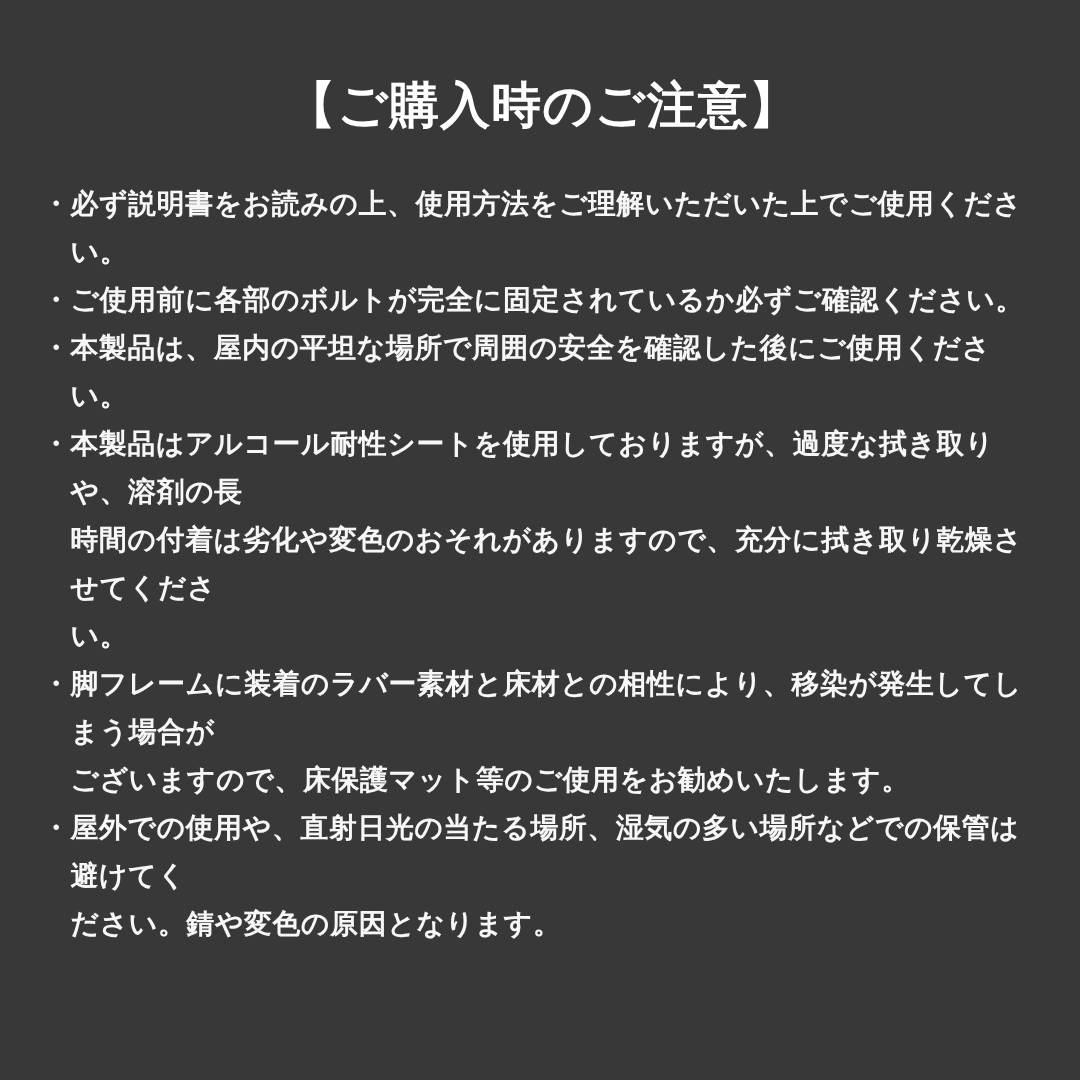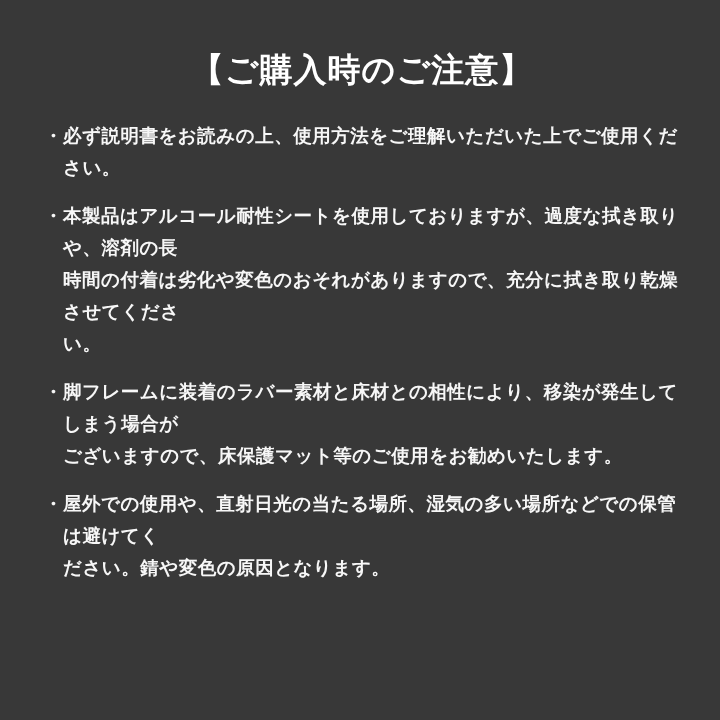--- a/index.html
+++ b/index.html
@@ -37,30 +37,32 @@
   }
   .notice-list li {
     font-size: 18.5px;
     line-height: 32px;
     font-weight: 700;
     letter-spacing: 0.5px;
     white-space: pre-line;
     padding-left: 19px;
     text-indent: -19px;
     color: #f7f7f7;
-    margin: 16px;
+    margin: 0;
   }
 </style>
 </head>
 <body>
 
 <div class="notice-panel">
   <h1 class="notice-title">【ご購入時のご注意】</h1>
   <ul class="notice-list">
     <li>・必ず説明書をお読みの上、使用方法をご理解いただいた上でご使用ください。</li>
+    <li>・ご使用前に各部のボルトが完全に固定されているか必ずご確認ください。</li>
+    <li>・本製品は、屋内の平坦な場所で周囲の安全を確認した後にご使用ください。</li>
     <li>・本製品はアルコール耐性シートを使用しておりますが、過度な拭き取りや、溶剤の長
 時間の付着は劣化や変色のおそれがありますので、充分に拭き取り乾燥させてくださ
 い。</li>
     <li>・脚フレームに装着のラバー素材と床材との相性により、移染が発生してしまう場合が
 ございますので、床保護マット等のご使用をお勧めいたします。</li>
     <li>・屋外での使用や、直射日光の当たる場所、湿気の多い場所などでの保管は避けてく
 ださい。錆や変色の原因となります。</li>
 
   </ul>
 </div>

